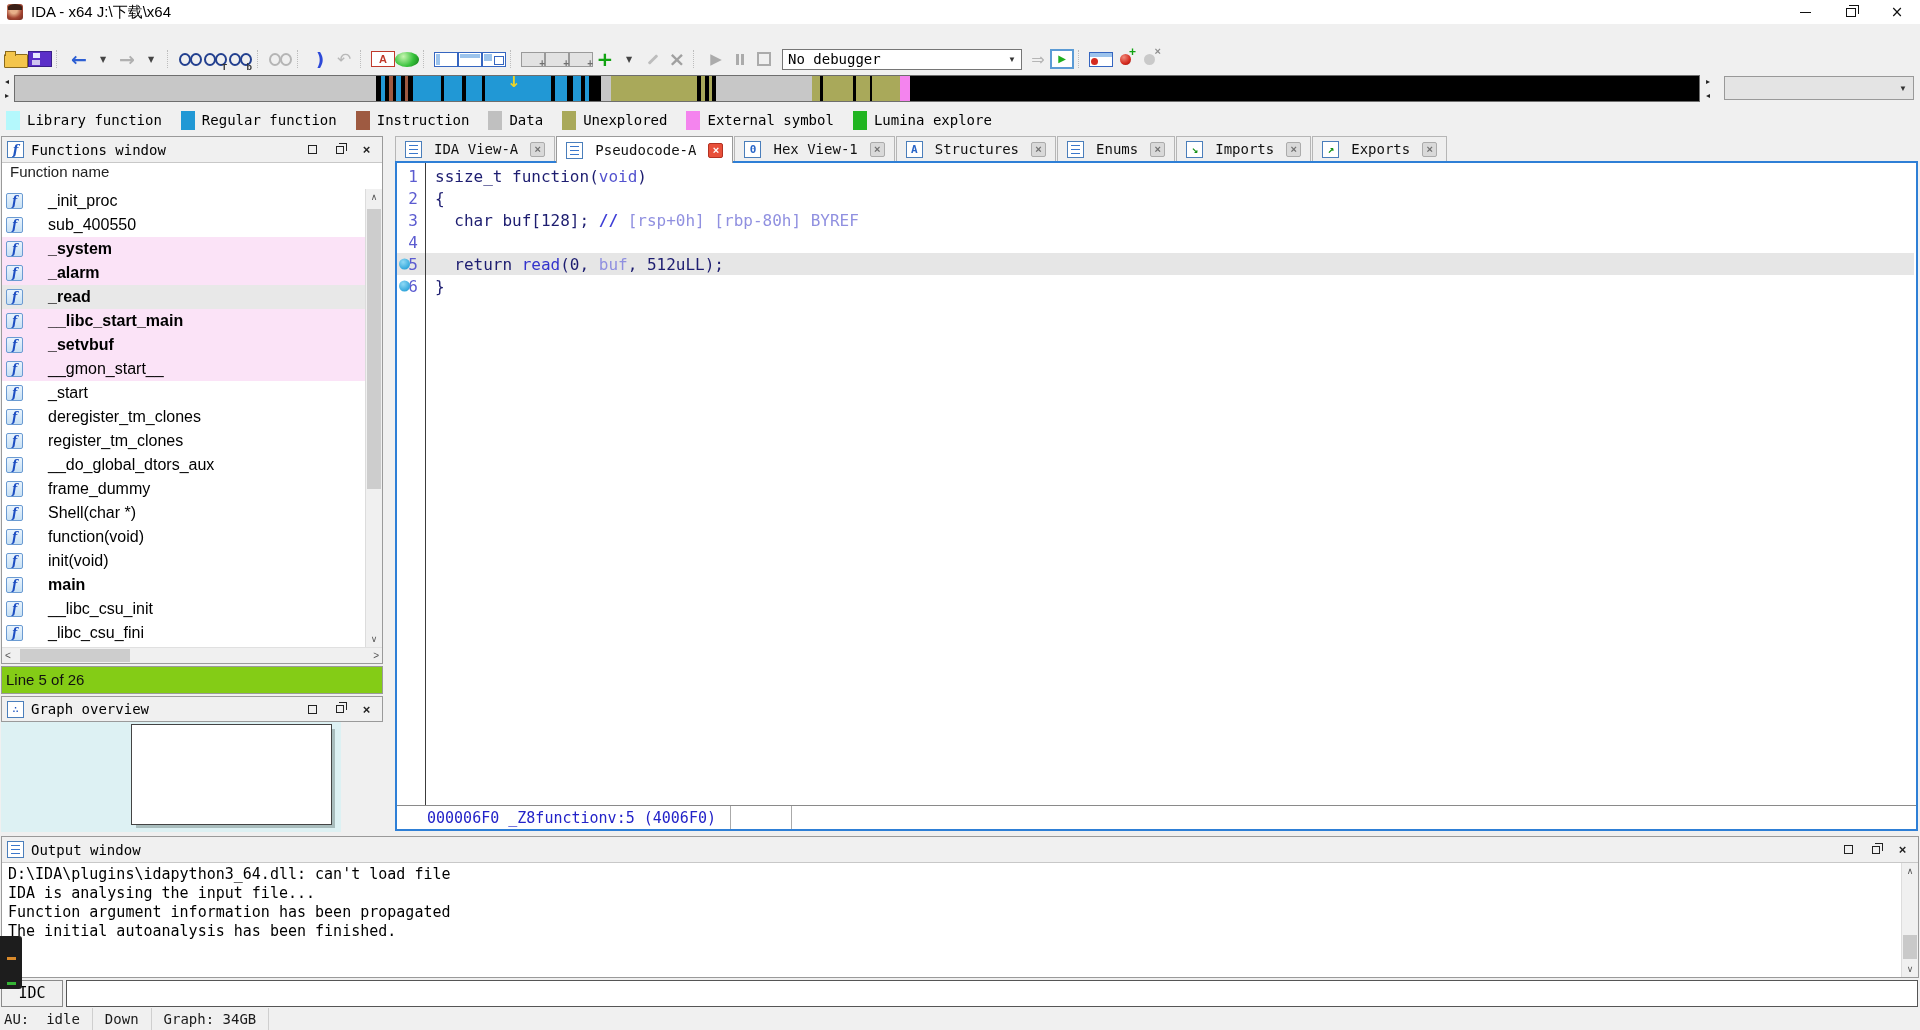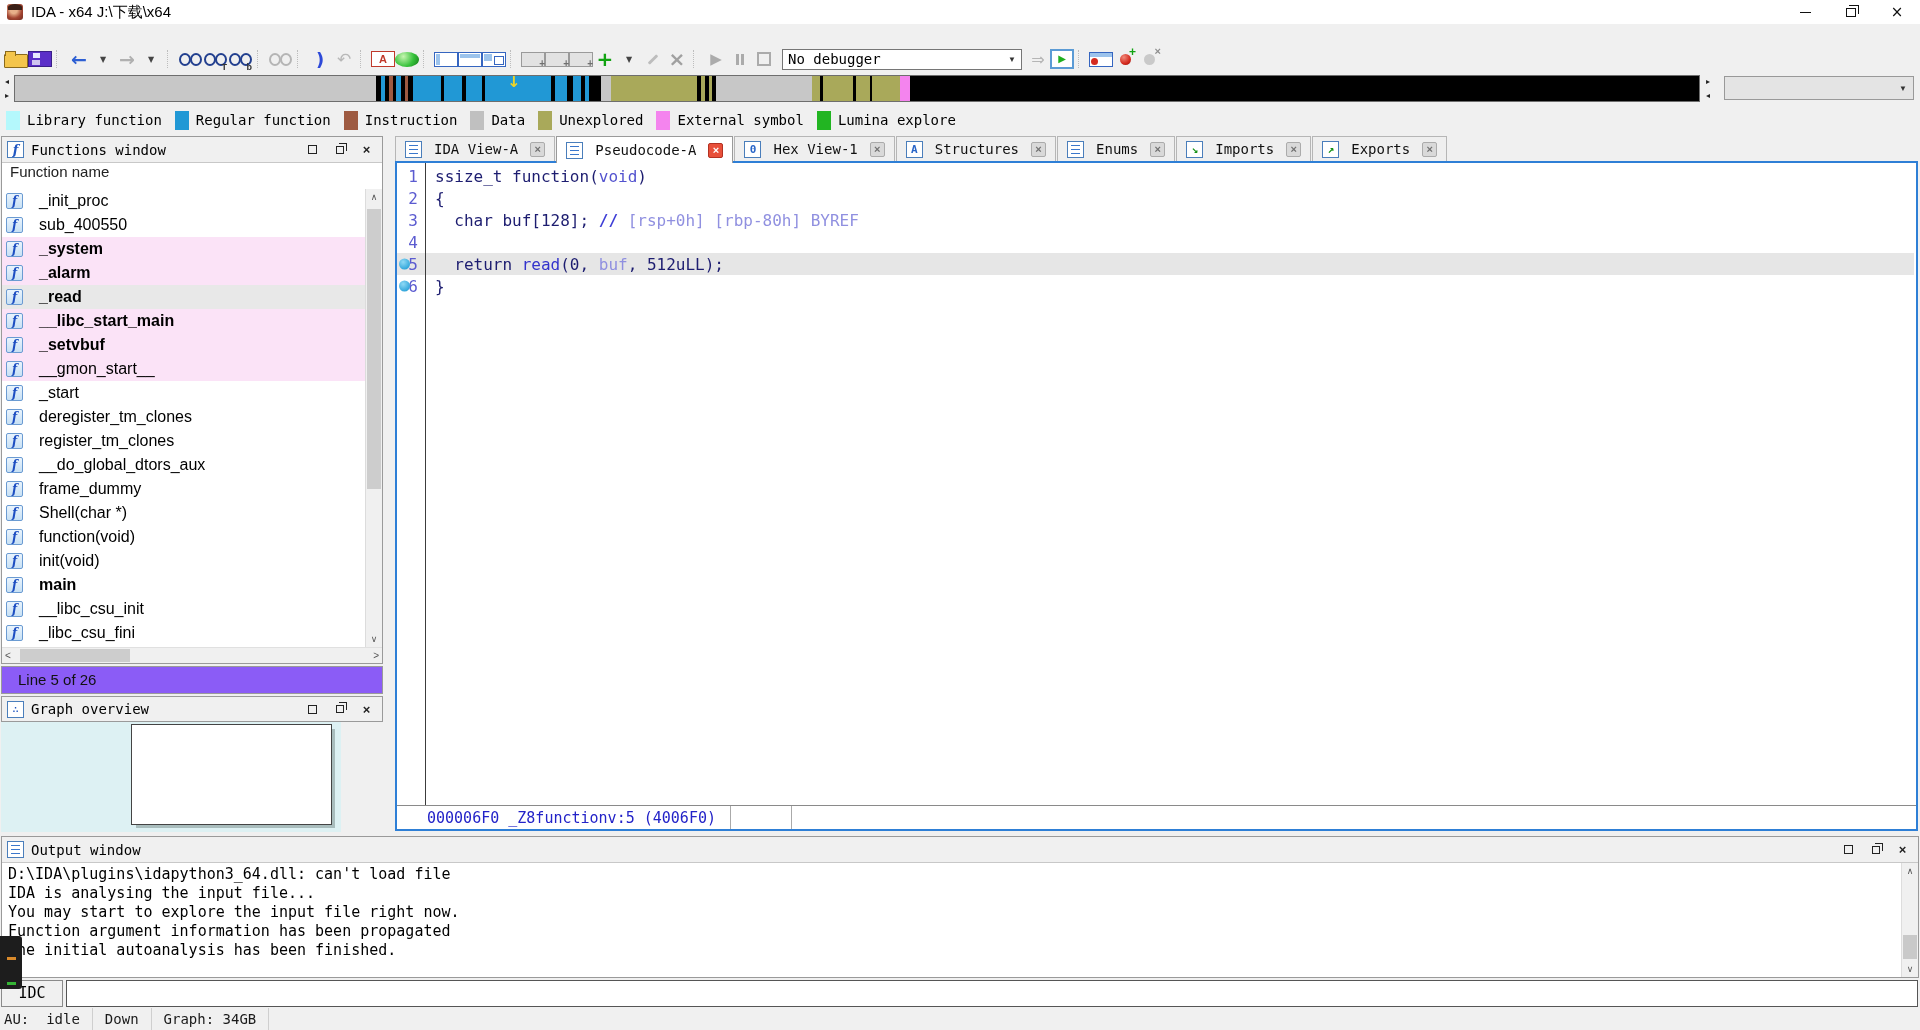--- a/index.html
+++ b/index.html
@@ -64,21 +64,21 @@
 
 .navrow{position:absolute;top:72px;left:0;width:1920px;height:33px}
 .nav-arrows{position:absolute;top:3px;width:12px;height:27px;display:flex;flex-direction:column;align-items:center;justify-content:space-between;font-size:8px;color:#222;padding:2px 0}
 .nav-arrows.left{left:1px}
 .nav-arrows.right{left:1702px}
 .navband{position:absolute;left:14px;top:3px;width:1686px;height:27px;border:1px solid #6e6e6e;display:flex;overflow:hidden;background:#c7c7c7;position:absolute}
 .seg{height:100%;flex:none}
 .nav-marker{position:absolute;top:-4px;font:900 16px "DejaVu Sans",sans-serif;color:#eed428;z-index:2}
 .nav-zoom{position:absolute;left:1724px;top:4px;width:190px;height:24px;background:#e4e4e4;border:1px solid #999;display:flex;align-items:center;justify-content:flex-end;padding-right:6px;font-size:8px;color:#333}
 
-.legend{position:absolute;top:107px;left:6px;height:26px;display:flex;align-items:center;gap:13px}
+.legend{position:absolute;top:107px;left:6px;height:26px;display:flex;align-items:center;gap:19px}
 .lg-item{display:flex;align-items:center;gap:7px}
 .lg-swatch{width:14px;height:19px;display:inline-block}
 .lg-label{font:14px "DejaVu Sans Mono",monospace;color:#000}
 
 .ptitle{height:26px;background:#f0f0f0;border-bottom:1px solid #c8c8c8;display:flex;align-items:center;flex:none}
 .panel-icon{width:17px;height:17px;border:1px solid #4a7ebb;background:#fff;margin:0 7px 0 5px;text-align:center;position:relative;flex:none}
 .f-ic{font:italic bold 13px/15px "DejaVu Serif",serif;color:#2157c2}
 .gi{font:11px/15px "DejaVu Sans Mono",monospace;color:#2157c2}
 .ic-lines::before{content:"";position:absolute;left:3px;right:3px;top:3px;bottom:3px;background:repeating-linear-gradient(180deg,#3a77cc 0 1.5px,transparent 1.5px 4px)}
 .ptitle-text{font:14px "DejaVu Sans Mono",monospace;color:#000}
@@ -90,29 +90,29 @@
 .pb-close{font:bold 13px "Liberation Sans",sans-serif;color:#222}
 
 .func-panel{position:absolute;left:1px;top:136px;width:382px;height:528px;border:1px solid #9a9a9a;background:#fff;display:flex;flex-direction:column}
 .fheader{height:26px;line-height:26px;padding-left:8px;font:15px "Liberation Sans",sans-serif;color:#222;background:#fff;flex:none}
 .flist{flex:1;overflow:hidden;position:relative}
 .frow{height:24px;display:flex;align-items:center;padding-left:4px;padding-right:18px;background:#fff}
 .frow.pink{background:#fbe3f7}
 .frow.sel{background:#e8e8e8}
 .frow.b .fname{font-weight:bold}
 .ficon{width:17px;height:16px;border:1px solid #6b9bd2;border-radius:2px;background:linear-gradient(#eaf4fd,#c7e0f4);font:italic bold 12px/14px "DejaVu Serif",serif;color:#1d4ec2;text-align:center;flex:none}
-.fname{font:16px "Liberation Sans",sans-serif;color:#000;padding-left:16px;white-space:pre}
+.fname{font:16px "Liberation Sans",sans-serif;color:#000;padding-left:25px;white-space:pre}
 .fv-scroll{position:absolute;right:0;top:0;bottom:0;width:17px;background:#f0f0f0;border-left:1px solid #dcdcdc}
 .sb-arrow{position:absolute;left:0;right:0;text-align:center;font-size:9px;color:#555;height:16px;line-height:16px}
 .fv-thumb{position:absolute;left:1px;right:1px;top:20px;height:280px;background:#cdcdcd}
 .fh-scroll{height:16px;background:#f0f0f0;position:relative;border-top:1px solid #e0e0e0;flex:none}
 .fh-left{position:absolute;left:3px;top:0;font-size:10px;line-height:15px;color:#555}
 .fh-right{position:absolute;right:3px;top:0;font-size:10px;line-height:15px;color:#555}
 .fh-thumb{position:absolute;left:18px;top:1px;width:110px;height:13px;background:#cdcdcd}
-.func-status{position:absolute;left:1px;top:666px;width:382px;height:28px;border:1px solid #9a9a9a;background:#8b5cf6;font:15px/26px "Liberation Sans",sans-serif;color:#111;padding-left:16px}
+.func-status{position:absolute;left:1px;top:666px;width:382px;height:28px;border:1px solid #9a9a9a;background:#84cc16;font:15px/26px "Liberation Sans",sans-serif;color:#111;padding-left:4px}
 
 .graph-panel{position:absolute;left:1px;top:696px;width:382px;height:136px;display:flex;flex-direction:column}
 .graph-panel .ptitle{border:1px solid #9a9a9a}
 .graph-body{flex:1;position:relative;background:#f0f0f0}
 .graph-cyan{position:absolute;left:0;top:0;width:340px;height:110px;background:#ddf1f3}
 .graph-rect{position:absolute;left:130px;top:2px;width:201px;height:101px;background:#fff;border:1px solid #444;box-shadow:4px 4px 0 -1px #a9bdbd}
 
 .tab-strip{position:absolute;left:395px;top:136px;width:1523px;height:27px;display:flex;align-items:flex-end;border-bottom:2px solid #2e7fd6;background:#f0f0f0}
 .tab{height:25px;display:flex;align-items:center;padding:0 9px;background:#efefef;border:1px solid #b6b6b6;border-bottom:none;margin-right:1px;position:relative}
 .tab.active{background:#fff;height:27px;margin-bottom:-2px;z-index:2;border-color:#9a9a9a}
@@ -538,21 +538,20 @@
         <span class="pb">
             <i class="pb-float"></i>
           </span>
         <span class="pb pb-close">×</span>
       </span>
     </div>
     <div class="out-body">
       <div>
           <div class="oline">D:\IDA\plugins\idapython3_64.dll: can't load file</div>
           <div class="oline">IDA is analysing the input file...</div>
-          <div class="oline">You may start to explore the input file right now.</div>
           <div class="oline">Function argument information has been propagated</div>
           <div class="oline">The initial autoanalysis has been finished.</div>
         </div>
       <div class="ov-scroll">
         <span class="sb-arrow" style="top:0">∧</span>
         <div class="ov-thumb"></div>
         <span class="sb-arrow" style="bottom:0">∨</span>
       </div>
     </div>
   </div>

